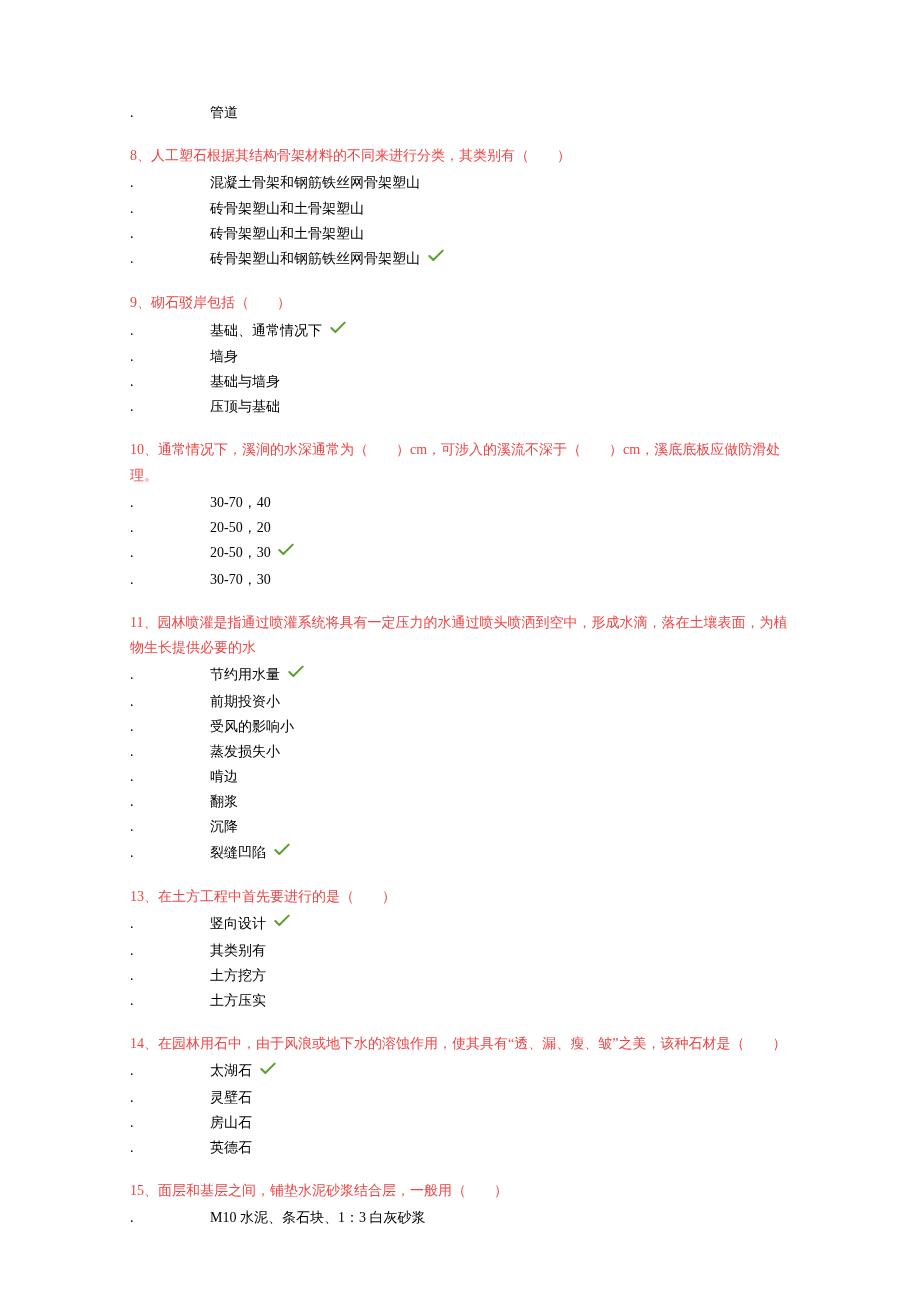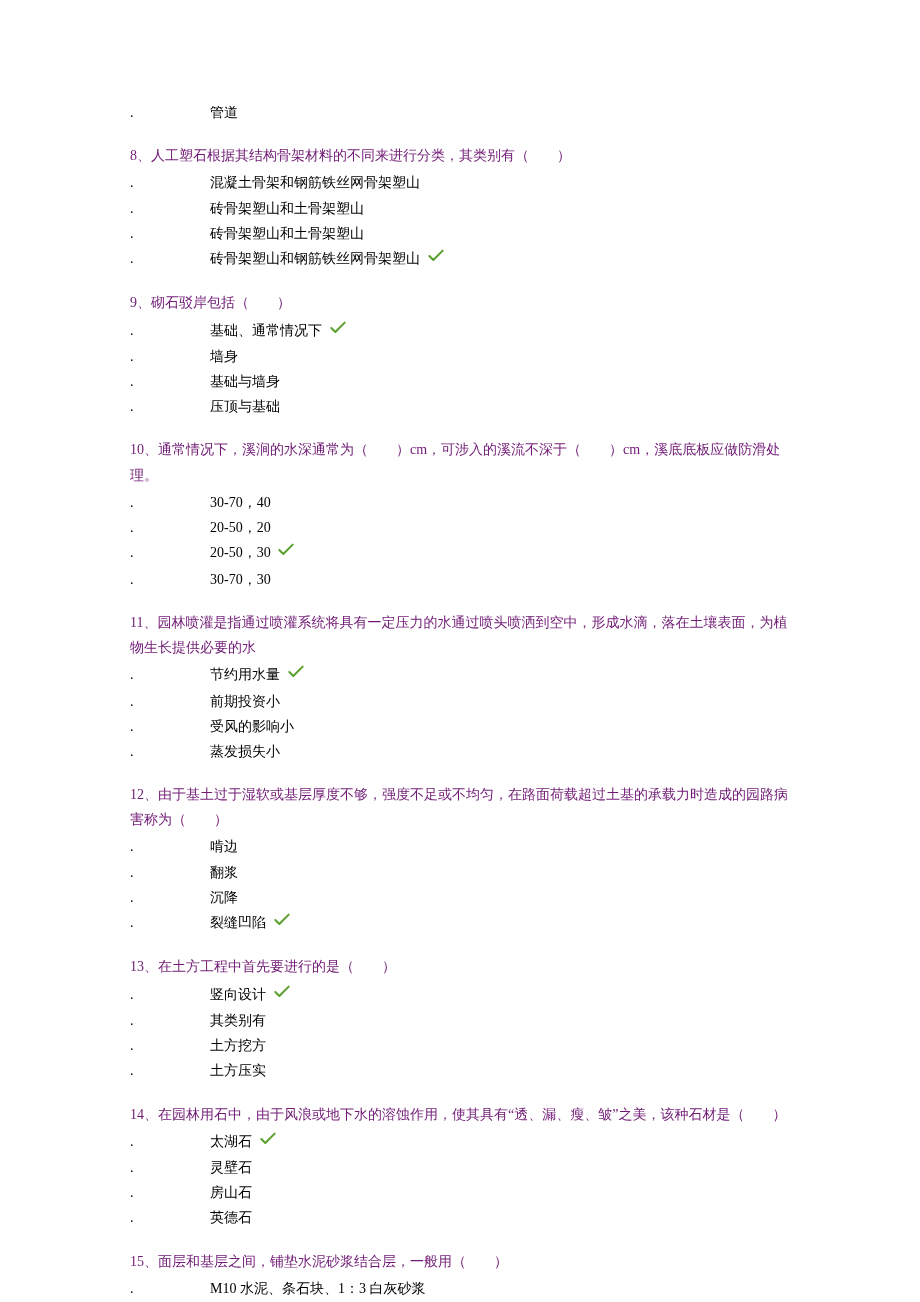--- a/index.html
+++ b/index.html
@@ -24,21 +24,21 @@
   .opt-text {
     flex: 1;
   }
   .question {
     color: #1a5fb4;
     color: #2e75b6;
     margin-top: 18px;
     margin-bottom: 2px;
   }
   .q-color {
-    color: #701a75;
+    color: #ef4444;
   }
   .check {
     display: inline-block;
     vertical-align: middle;
     margin-left: 4px;
     position: relative;
     top: -1px;
   }
   .check svg {
     width: 16px;
@@ -122,21 +122,20 @@
       <span class="opt-text"><span>前期投资小</span></span>
     </div>
     <div class="opt-row">
       <span class="bullet">.</span>
       <span class="opt-text"><span>受风的影响小</span></span>
     </div>
     <div class="opt-row">
       <span class="bullet">.</span>
       <span class="opt-text"><span>蒸发损失小</span></span>
     </div>
-    <div class="question q-color">12、由于基土过于湿软或基层厚度不够，强度不足或不均匀，在路面荷载超过土基的承载力时造成的园路病害称为（　　）</div>
     <div class="opt-row">
       <span class="bullet">.</span>
       <span class="opt-text"><span>啃边</span></span>
     </div>
     <div class="opt-row">
       <span class="bullet">.</span>
       <span class="opt-text"><span>翻浆</span></span>
     </div>
     <div class="opt-row">
       <span class="bullet">.</span>

